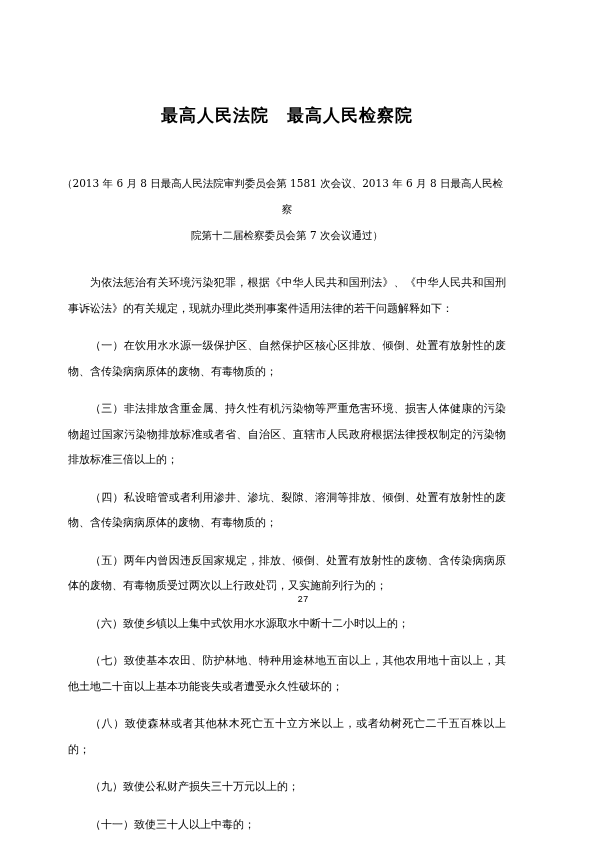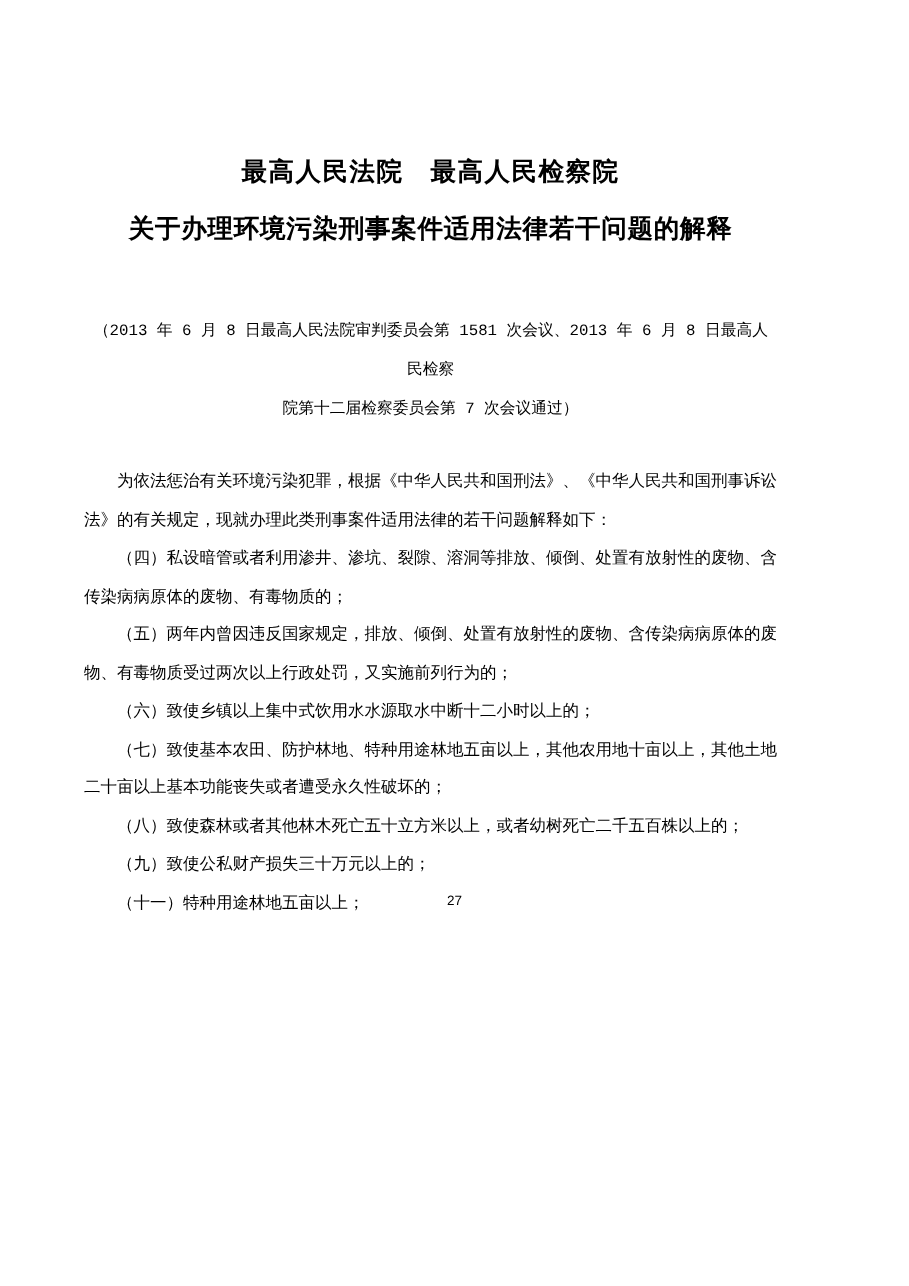--- a/index.html
+++ b/index.html
@@ -41,28 +41,27 @@
     margin-top: 36px;
     font-size: 10.5px;
     line-height: 26px;
     text-align: justify;
     text-align-last: center;
     color: #000;
     padding: 0 6px;
   }
   .promulgation .p-line {
     display: block;
-    text-align: right;
-    font-family: Liberation Mono, monospace;
+    text-align: left;
   }
   .body-block {
     margin-top: 22px;
   }
   p.para {
-    margin: 0;
+    margin: 12px;
     font-size: 11px;
     line-height: 25.5px;
     text-indent: 22px;
     text-align: justify;
     color: #000;
   }
   p.para .lead {
     font-weight: bold;
   }
   p.para .gap {
@@ -70,44 +69,45 @@
     width: 12px;
   }
   .page-number {
     position: absolute;
     bottom: 28px;
     left: 0;
     width: 100%;
     text-align: center;
     font-size: 9px;
     color: #000;
-    font-family: Liberation Sans, sans-serif;
+    font-family: Liberation Mono, monospace;
   }
 </style>
 </head>
 <body>
 
 <div class="page">
 
   <div class="title-block">
     <div class="title-line first">最高人民法院　最高人民检察院</div>
-    <div class="title-line second">关于办理环境污染刑事案件适用法律若干问题的解释</div>
   </div>
 
   <div class="promulgation">
     <span class="p-line">（2013 年 6 月 8 日最高人民法院审判委员会第 1581 次会议、2013 年 6 月 8 日最高人民检察</span>
     <span class="p-line">院第十二届检察委员会第 7 次会议通过）</span>
   </div>
 
   <div class="body-block">
     <p class="para"><span>为依法惩治有关环境污染犯罪，根据《中华人民共和国刑法》、《中华人民共和国刑事诉讼法》的有关规定，现就办理此类刑事案件适用法律的若干问题解释如下：</span></p>
+    <p class="para"><span>（一）在饮用水水源一级保护区、自然保护区核心区排放、倾倒、处置有放射性的废物、含传染病病原体的废物、有毒物质的；</span></p>
+    <p class="para"><span>（三）非法排放含重金属、持久性有机污染物等严重危害环境、损害人体健康的污染物超过国家污染物排放标准或者省、自治区、直辖市人民政府根据法律授权制定的污染物排放标准三倍以上的；</span></p>
     <p class="para"><span>（四）私设暗管或者利用渗井、渗坑、裂隙、溶洞等排放、倾倒、处置有放射性的废物、含传染病病原体的废物、有毒物质的；</span></p>
     <p class="para"><span>（五）两年内曾因违反国家规定，排放、倾倒、处置有放射性的废物、含传染病病原体的废物、有毒物质受过两次以上行政处罚，又实施前列行为的；</span></p>
     <p class="para"><span>（六）致使乡镇以上集中式饮用水水源取水中断十二小时以上的；</span></p>
     <p class="para"><span>（七）致使基本农田、防护林地、特种用途林地五亩以上，其他农用地十亩以上，其他土地二十亩以上基本功能丧失或者遭受永久性破坏的；</span></p>
     <p class="para"><span>（八）致使森林或者其他林木死亡五十立方米以上，或者幼树死亡二千五百株以上的；</span></p>
     <p class="para"><span>（九）致使公私财产损失三十万元以上的；</span></p>
-    <p class="para"><span>（十一）特种用途林地五亩以上；</span></p>
+    <p class="para"><span>（十一）致使三十人以上中毒的；</span></p>
   </div>
 
   <div class="page-number">27</div>
 
 </div>
 
 </body></html>

